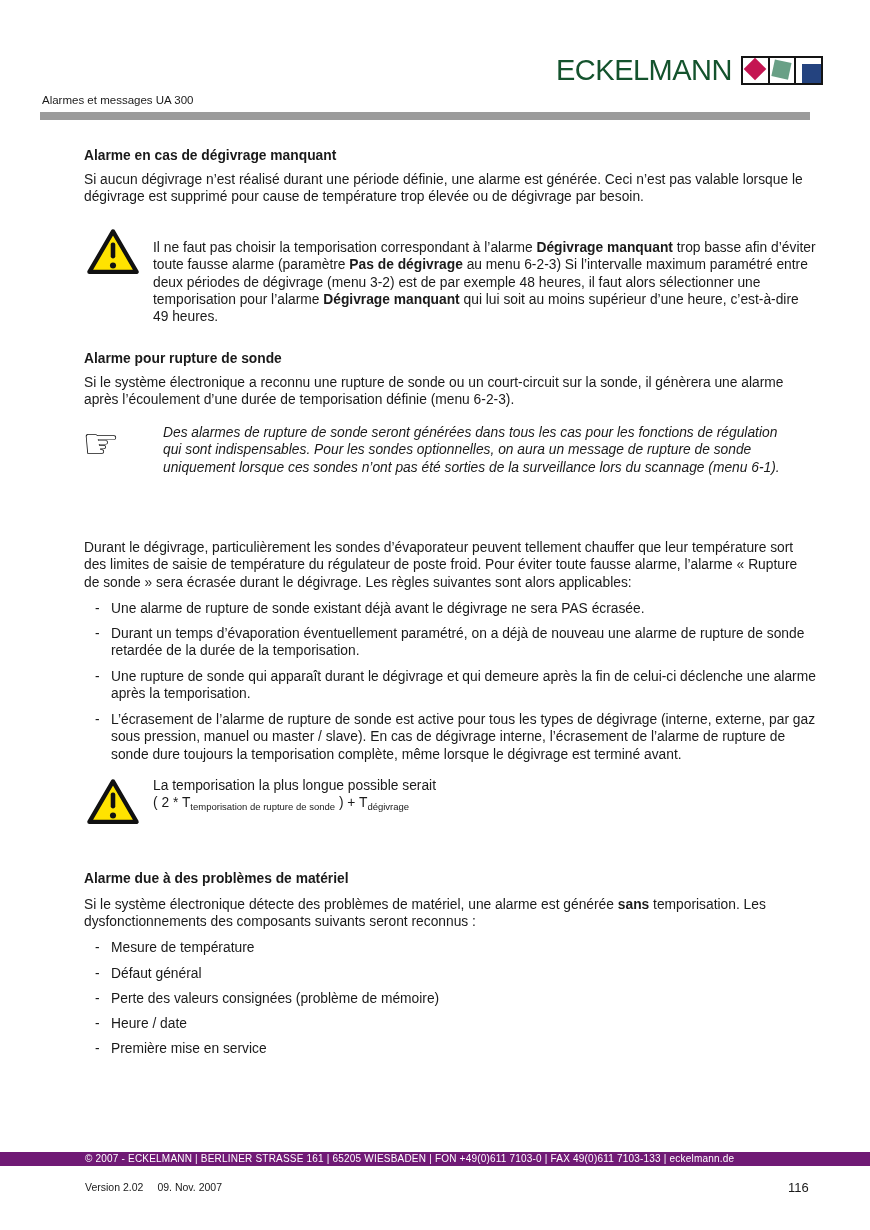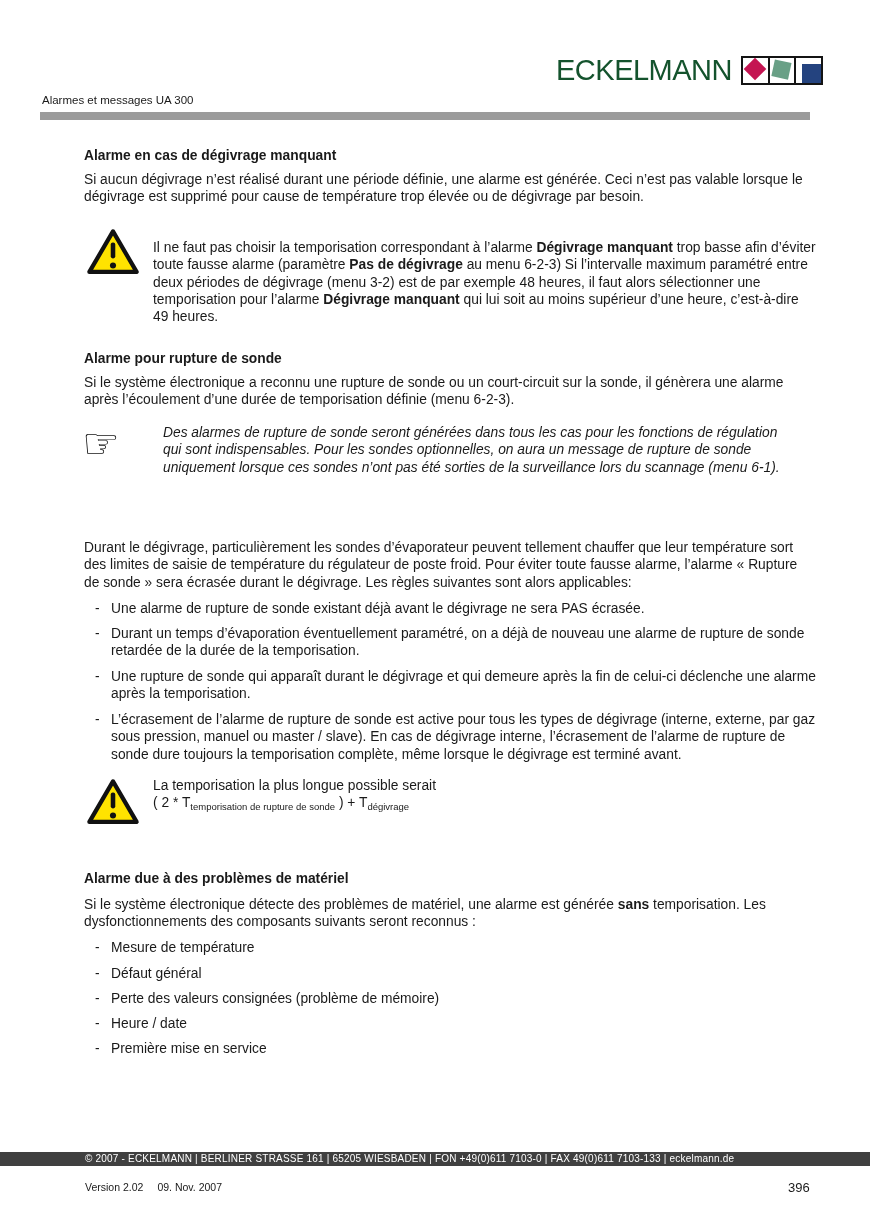--- a/index.html
+++ b/index.html
@@ -48,21 +48,21 @@
   #n1i{top:426px;} #n1t{top:424px;}
   #h3{top:514px;} #p3{top:539px;}
   #ob1{top:600px;} #ob2{top:625px;} #ob3{top:668px;} #ob4{top:711px;}
   #w2i{top:778px;} #w2t{top:777px;}
   #h4{top:871px;} #p4{top:896px;}
   #hb1{top:939px;} #hb2{top:965px;} #hb3{top:990px;} #hb4{top:1015px;} #hb5{top:1040px;}
   #p5{top:1064px;}
 
   
   .footer-bar { position:absolute; left:0; top:1152px; width:870px; height:14px;
-                background:#404040; color:#ffffff; font-size:10px; line-height:14px;
+                background:#701a75; color:#ffffff; font-size:10px; line-height:14px;
                 padding-left:85px; box-sizing:border-box; letter-spacing:0.2px; }
   .version-line { position:absolute; left:85px; top:1181px; font-size:10.5px; }
   .version-line .date { margin-left:14px; }
   .page-number { position:absolute; left:788px; top:1180px; font-size:13px; }
 </style>
 </head>
 <body>
 
 <div class="page">
 
@@ -150,15 +150,15 @@
   <div id="hb5" class="bullet">
     <span class="dash">-</span>
     <span class="txt">Première mise en service</span>
   </div>
 
 
   <div class="footer-bar">© 2007 - ECKELMANN | BERLINER STRASSE 161 | 65205 WIESBADEN | FON +49(0)611 7103-0 | FAX 49(0)611 7103-133 | eckelmann.de</div>
   <div class="version-line">
     <span>Version 2.02</span><span class="date">09. Nov. 2007</span>
   </div>
-  <div class="page-number">396</div>
+  <div class="page-number">116</div>
 
 </div>
 
 </body></html>

